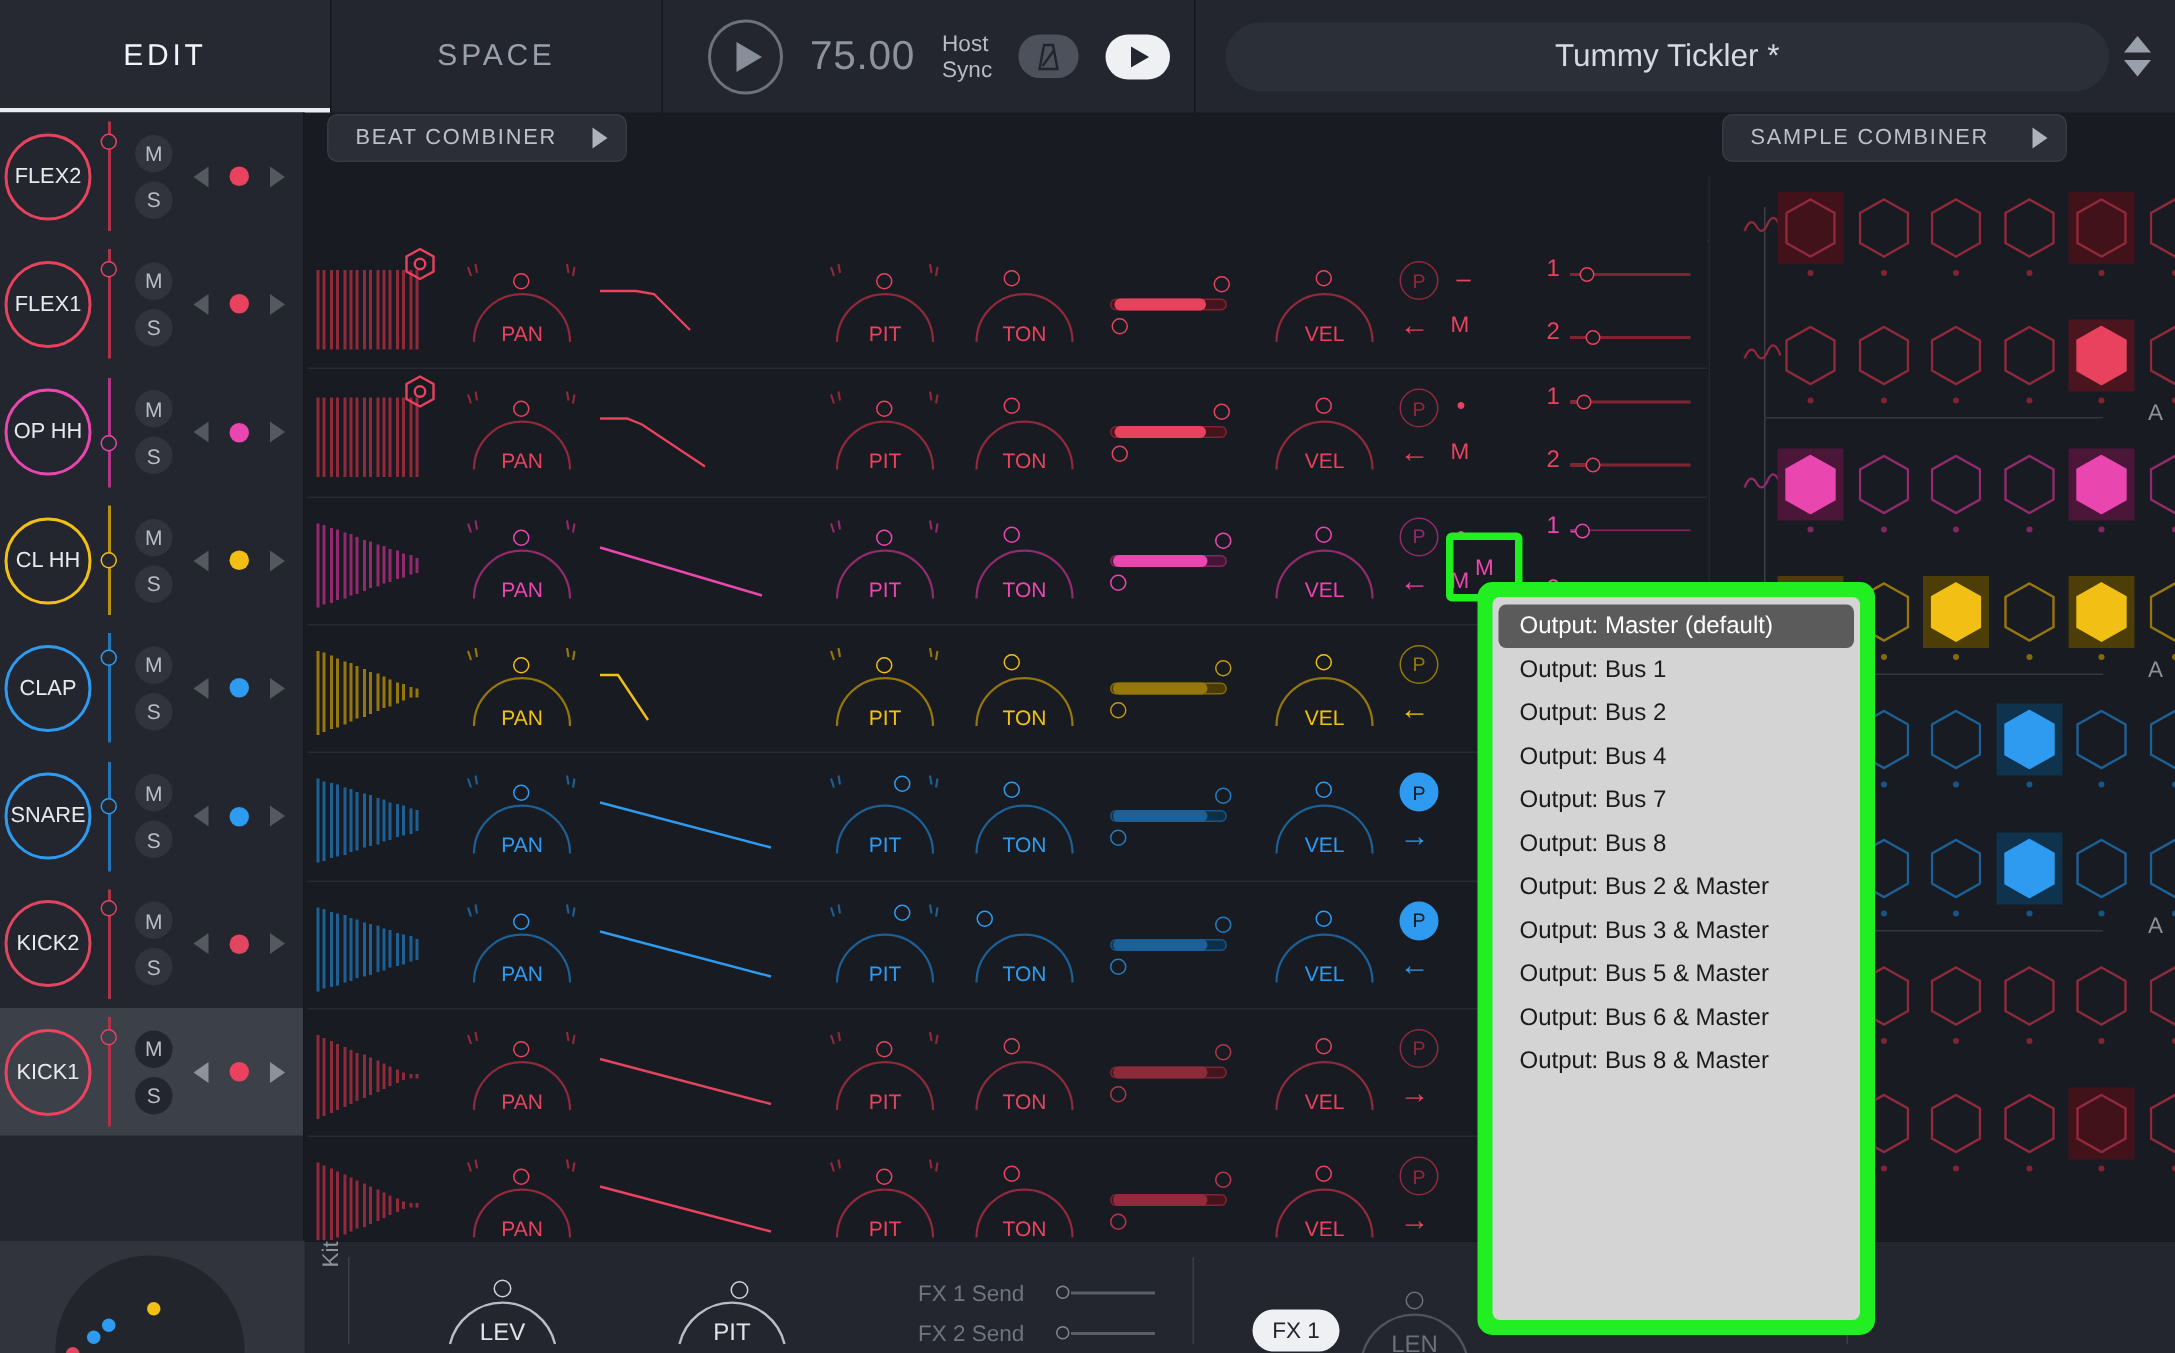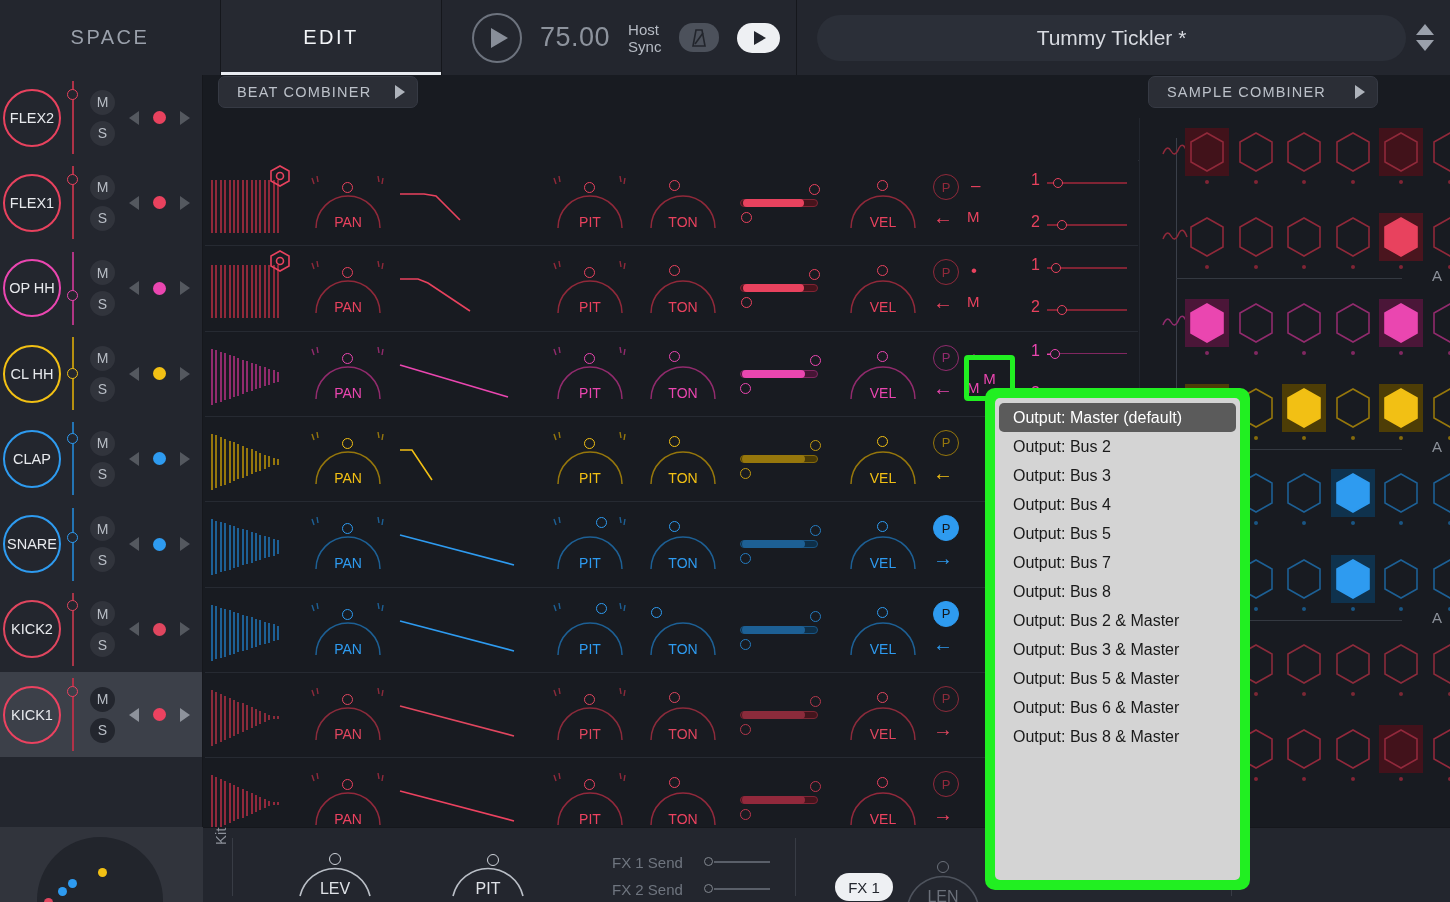--- a/index.html
+++ b/index.html
@@ -154,25 +154,25 @@
       border-radius:5px; padding:5px 0 0 0; overflow:hidden;}
   .ddi{ height:29px; line-height:29px; padding-left:18px; font-size:16px; color:#1a1a1a;
       white-space:nowrap; }
   .ddi.sel{ background:#5b5b5b; color:#ffffff; border-radius:5px; margin:0 4px; padding-left:14px;}
 </style>
 </head>
 <body>
 
 <div id="topbar">
 
+  <div class="tb-tab active">
+    <span>EDIT</span>
+  </div>
   <div class="tb-tab">
     <span>SPACE</span>
-  </div>
-  <div class="tb-tab active">
-    <span>EDIT</span>
   </div>
 
   <div class="tb-transport">
     <div class="play-circle">
       <span class="tri" style="border-width:10px 0 10px 17px;border-color:transparent transparent transparent #888e99;margin-left:4px;"></span>
     </div>
     <div class="tempo">75.00</div>
     <div class="hostsync">
       <div>Host</div>
       <div>Sync</div>
@@ -1395,24 +1395,23 @@
     <div class="xyd" style="left:58px;top:60px;background:#2e9bf0;"></div>
     <div class="xyd" style="left:44px;top:71px;background:#e0465f;"></div>
   </div>
 
 <div id="hl-box">
     <div style="position:absolute;left:0;top:0;right:0;bottom:0;display:flex;align-items:center;justify-content:center;font-size:15px;color:#ea46b0;">M</div>
   </div>
 <div id="dd-outer">
   <div id="dd">
       <div class="ddi sel">Output: Master (default)</div>
+      <div class="ddi">Output: Bus 1</div>
       <div class="ddi">Output: Bus 2</div>
-      <div class="ddi">Output: Bus 3</div>
       <div class="ddi">Output: Bus 4</div>
-      <div class="ddi">Output: Bus 5</div>
       <div class="ddi">Output: Bus 7</div>
       <div class="ddi">Output: Bus 8</div>
       <div class="ddi">Output: Bus 2 &amp; Master</div>
       <div class="ddi">Output: Bus 3 &amp; Master</div>
       <div class="ddi">Output: Bus 5 &amp; Master</div>
       <div class="ddi">Output: Bus 6 &amp; Master</div>
       <div class="ddi">Output: Bus 8 &amp; Master</div>
     </div>
 </div>
 

